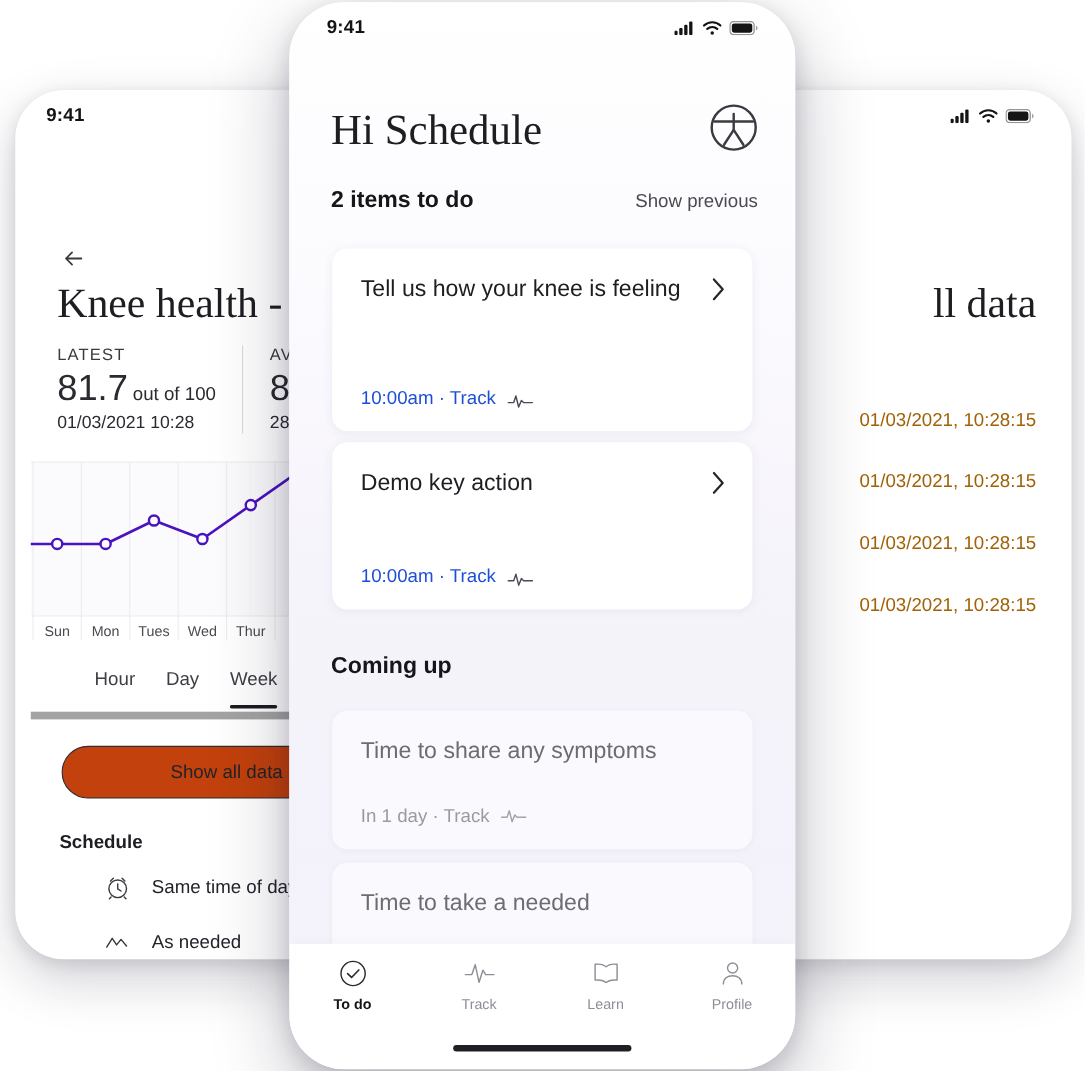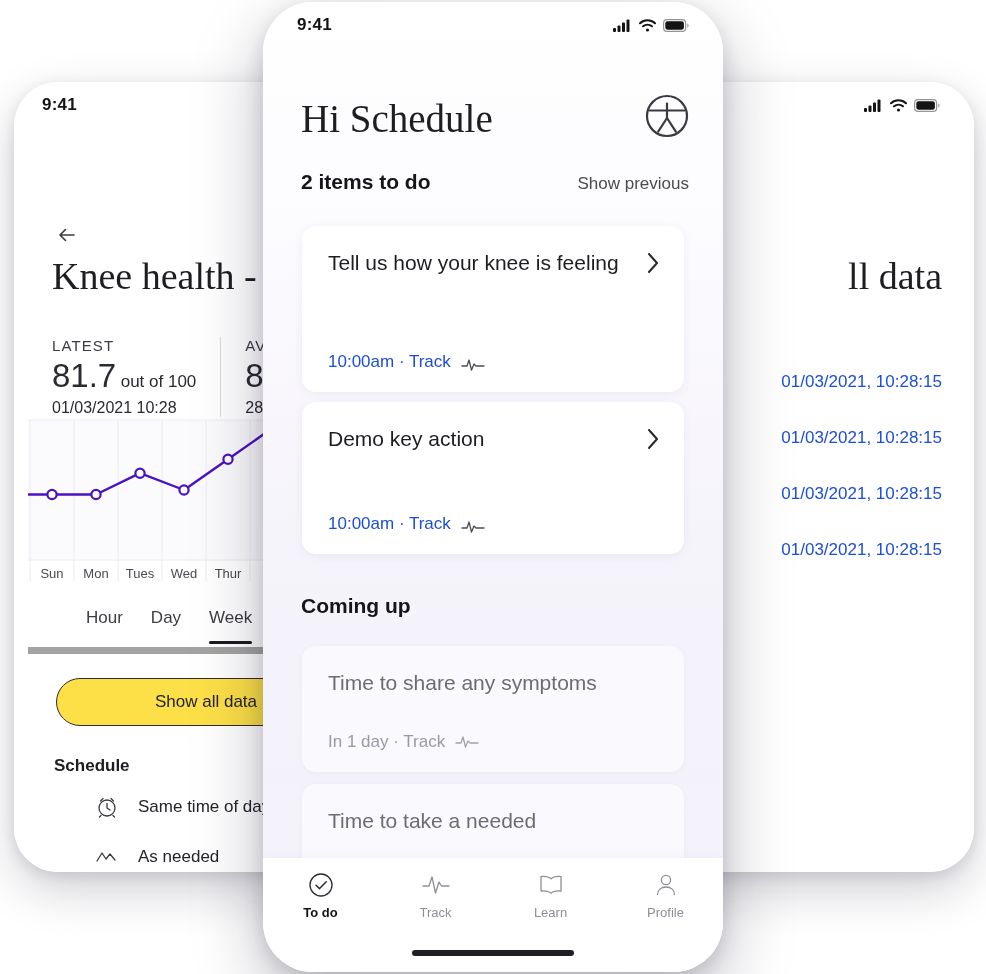--- a/index.html
+++ b/index.html
@@ -41,21 +41,21 @@
   }
 
   
   .lp{position:absolute;inset:0;background:#fff;}
   .lp .statusbar{padding:0 28px;}
   .lp-back{position:absolute;left:40px;top:138px;width:30px;height:30px;}
   .lp-title{
     position:absolute;left:38px;top:172px;white-space:nowrap;
     font-family:"Liberation Serif", serif;font-size:38px;color:#1d1d22;
   }
-  .lp-stats{position:absolute;left:38px;top:232px;display:flex;gap:0;margin-top:23px;}
+  .lp-stats{position:absolute;left:38px;top:232px;display:flex;gap:0;}
   .stat{padding-right:24px;}
   .stat + .stat{border-left:1px solid #d9d9df;padding-left:24px;}
   .stat-label{font-size:15px;letter-spacing:1.1px;color:#3a3a40;}
   .stat-value{margin-top:3px;color:#2a2a30;white-space:nowrap;}
   .stat-value .big{font-size:33px;}
   .stat-value .small{font-size:17px;}
   .stat-date{margin-top:4px;font-size:16px;color:#2a2a30;white-space:nowrap;}
 
   .lp-chart{position:absolute;left:14px;top:330px;width:300px;height:182px;}
   .lp-tabs{
@@ -64,38 +64,38 @@
     border-bottom:7px solid #a3a3a3;
   }
   .lp-tab{font-size:17px;color:#3d3d44;white-space:nowrap;position:relative;padding-bottom:14px;}
   .lp-tab.active::after{
     content:"";position:absolute;left:0;right:0;bottom:-2px;height:3px;background:#1b1b20;border-radius:2px;
   }
   .lp-showall{
     position:absolute;left:42px;top:596px;width:300px;height:48px;
     border:1px solid #2d2d33;border-radius:24px;
     display:flex;align-items:center;justify-content:center;
-    font-size:17px;color:#23232a;box-sizing:border-box;background:#fde047;
+    font-size:17px;color:#23232a;box-sizing:border-box;background:#c2410c;
   }
   .lp-sched-h{position:absolute;left:40px;top:674px;font-size:17px;font-weight:bold;color:#1d1d22;}
   .sched-row{position:absolute;left:80px;display:flex;align-items:center;gap:18px;font-size:17px;color:#23232a;}
   .sched-row.r1{top:712px;}
   .sched-row.r2{top:762px;}
   .lp .home-indicator{bottom:78px;left:auto;right:32px;transform:none;width:175px;background:#3a3a40;}
 
   
   .rp{position:absolute;inset:0;background:#fff;}
   .rp .statusbar{padding:0 34px;justify-content:flex-end;}
   .rp-title{
     position:absolute;right:32px;top:172px;
     font-family:"Liberation Serif", serif;font-size:38px;color:#1d1d22;white-space:nowrap;
   }
   .rp-rows{position:absolute;right:32px;top:272px;width:420px;}
   .rp-row{height:56px;display:flex;align-items:center;justify-content:flex-end;
-          font-size:17px;color:#1d4ed8;}
+          font-size:17px;color:#a16207;}
   .rp .home-indicator{bottom:78px;left:auto;left:14px;transform:none;width:175px;background:#161619;}
 
   
   .cp{
     position:absolute;inset:0;
     background:linear-gradient(180deg,#ffffff 0%,#fcfbfe 22%,#f6f4fb 55%,#f3f1f9 80%,#f7f5fc 100%);
   }
   .cp-header{
     position:absolute;left:38px;right:34px;top:92px;
     display:flex;align-items:center;justify-content:space-between;

